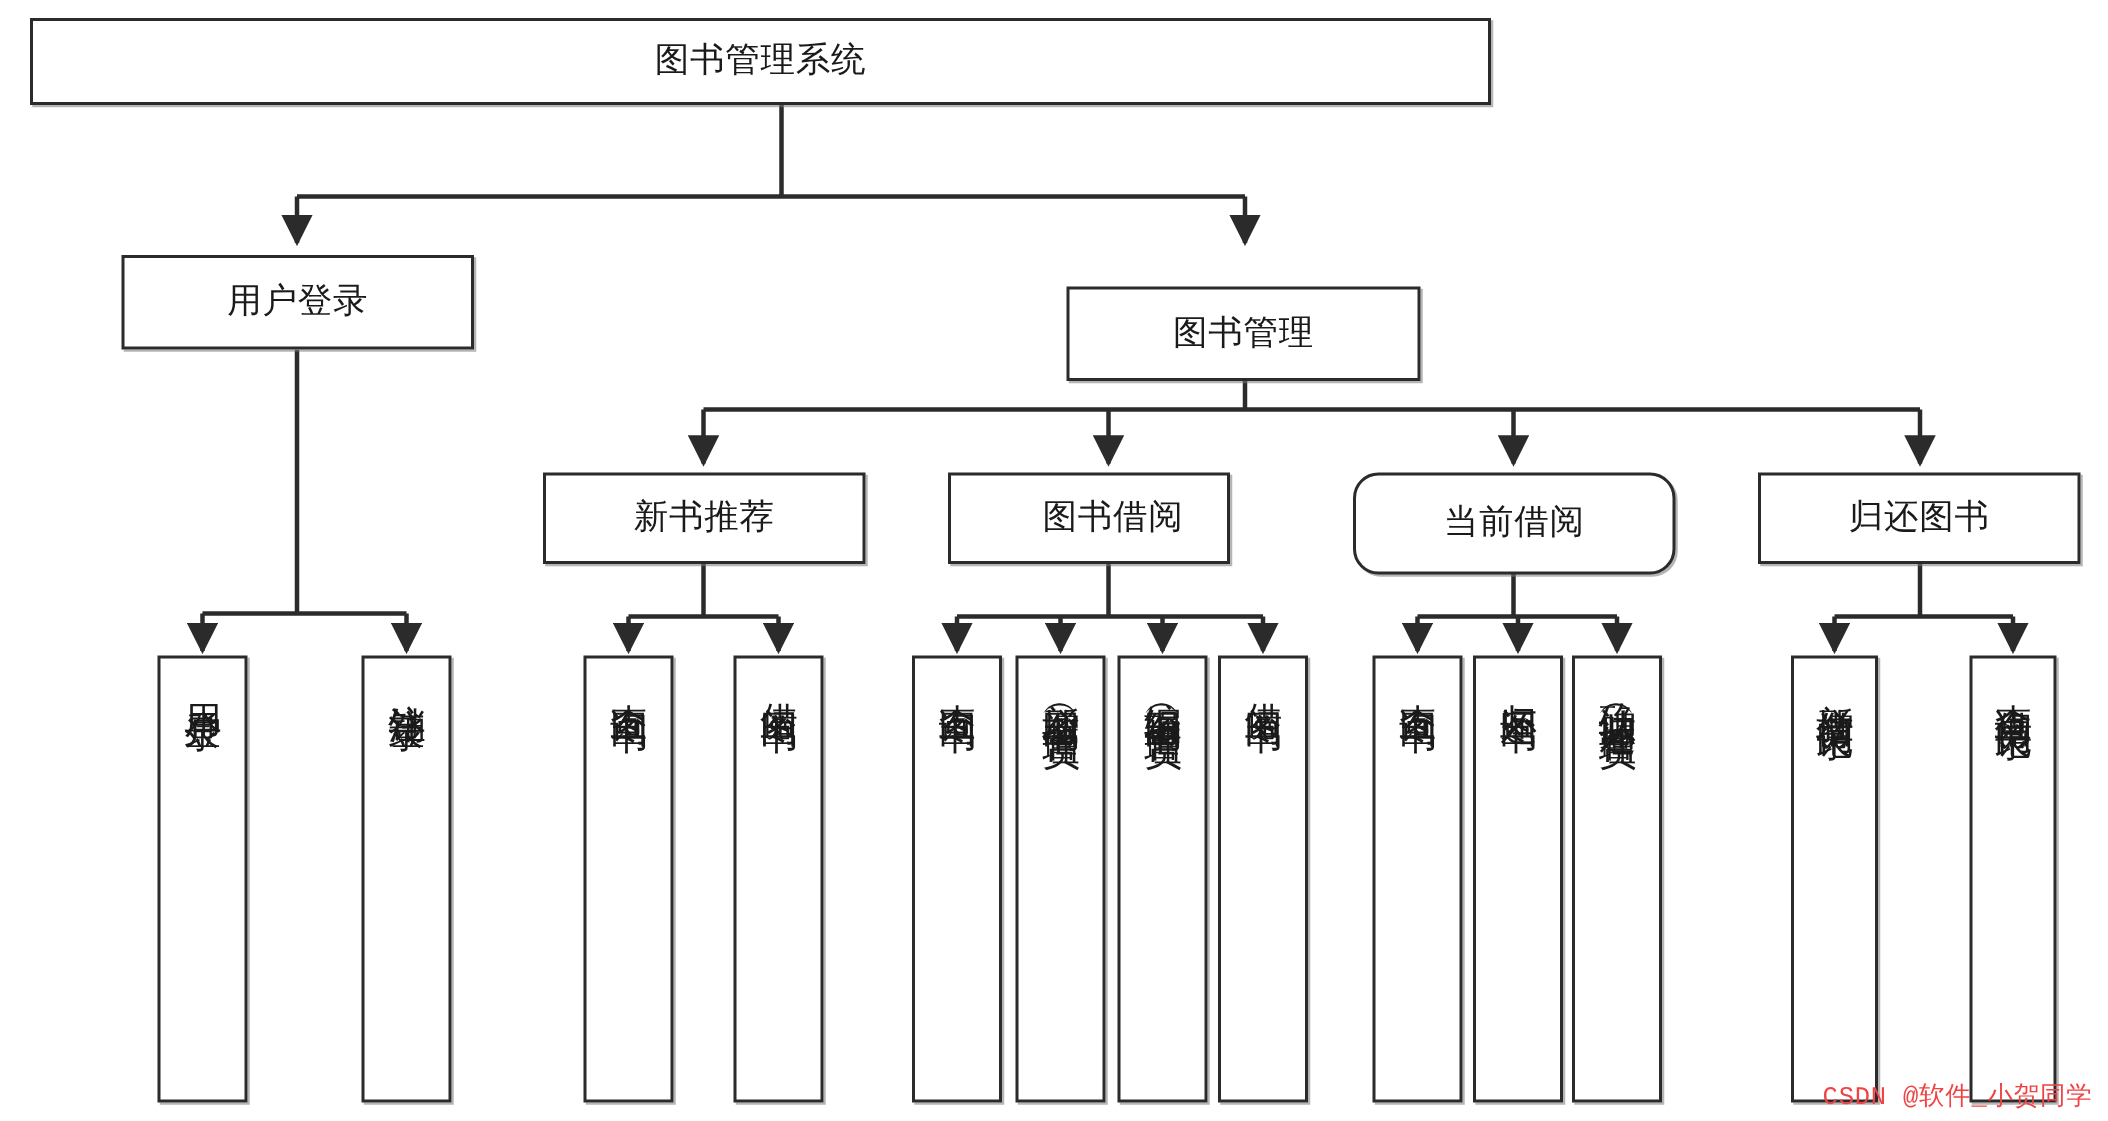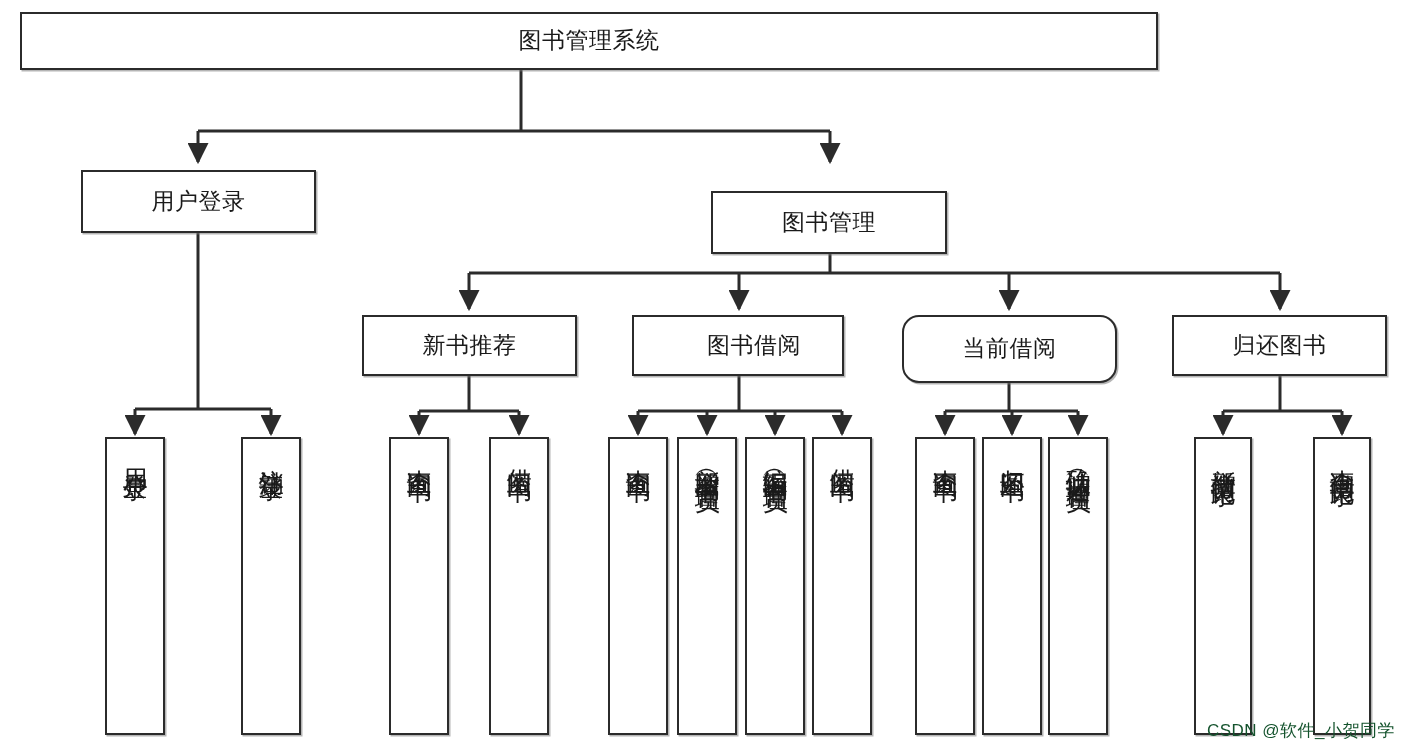--- a/index.html
+++ b/index.html
@@ -52,24 +52,24 @@
     text-orientation: upright;
     font-size: 25px;
     letter-spacing: 3px;
     line-height: 1.1;
   }
   #watermark {
     position: absolute;
     right: 10px;
     bottom: 5px;
     font-size: 17px;
-    color: #14532d;
+    color: #ef4444;
     letter-spacing: 0.5px;
     white-space: nowrap;
-    font-family: Liberation Sans, sans-serif;
+    font-family: Liberation Mono, monospace;
   }
 </style>
 </head>
 <body>
 
 <div id="canvas">
 
   <svg id="wires" viewBox="0 0 1405 747" xmlns="http://www.w3.org/2000/svg">
     <defs>
       <marker id="arrow" viewBox="0 0 10 10" refX="9" refY="5" markerWidth="7" markerHeight="7" orient="auto-start-reverse">
@@ -113,35 +113,35 @@
       <path d="M 1012 411 L 1012 434" marker-end="url(#arrow)"></path>
       <path d="M 1078 411 L 1078 434" marker-end="url(#arrow)"></path>
 
       <path d="M 1280 376 L 1280 411"></path>
       <path d="M 1223 411 L 1342 411"></path>
       <path d="M 1223 411 L 1223 434" marker-end="url(#arrow)"></path>
       <path d="M 1342 411 L 1342 434" marker-end="url(#arrow)"></path>
     </g>
   </svg>
 
-  <div class="node horiz" style="left:20px; top:12px; width:1138px; height:58px;">
+  <div class="node horiz" style="left:20px; top:12px; width:974px; height:58px;">
     <span class="label">图书管理系统</span>
   </div>
 
   <div class="node horiz" style="left:81px; top:170px; width:235px; height:63px;">
     <span class="label">用户登录</span>
   </div>
   <div class="node horiz" style="left:711px; top:170px; width:236px; height:63px;margin-top:21px;">
     <span class="label">图书管理</span>
   </div>
 
   <div class="node horiz" style="left:362px; top:315px; width:215px; height:61px;">
     <span class="label">新书推荐</span>
   </div>
-  <div class="node horiz" style="left:632px; top:315px; width:212px; height:61px;padding-left:32px;">
+  <div class="node horiz" style="left:632px; top:315px; width:188px; height:61px;padding-left:32px;">
     <span class="label">图书借阅</span>
   </div>
   <div class="node horiz" style="left:902px; top:315px; width:215px; height:68px;border-radius:17px;">
     <span class="label">当前借阅</span>
   </div>
   <div class="node horiz" style="left:1172px; top:315px; width:215px; height:61px;">
     <span class="label">归还图书</span>
   </div>
 
   <div class="node vert" style="left:105px; top:437px; width:60px; height:298px;">

